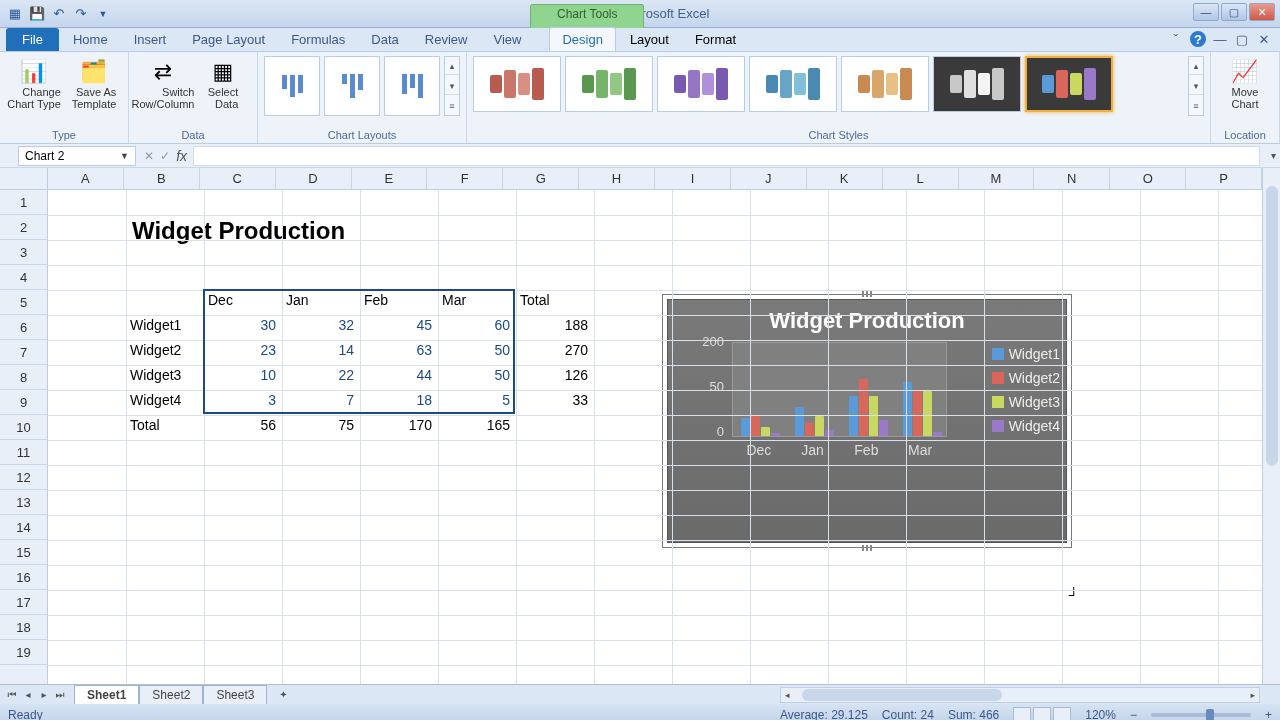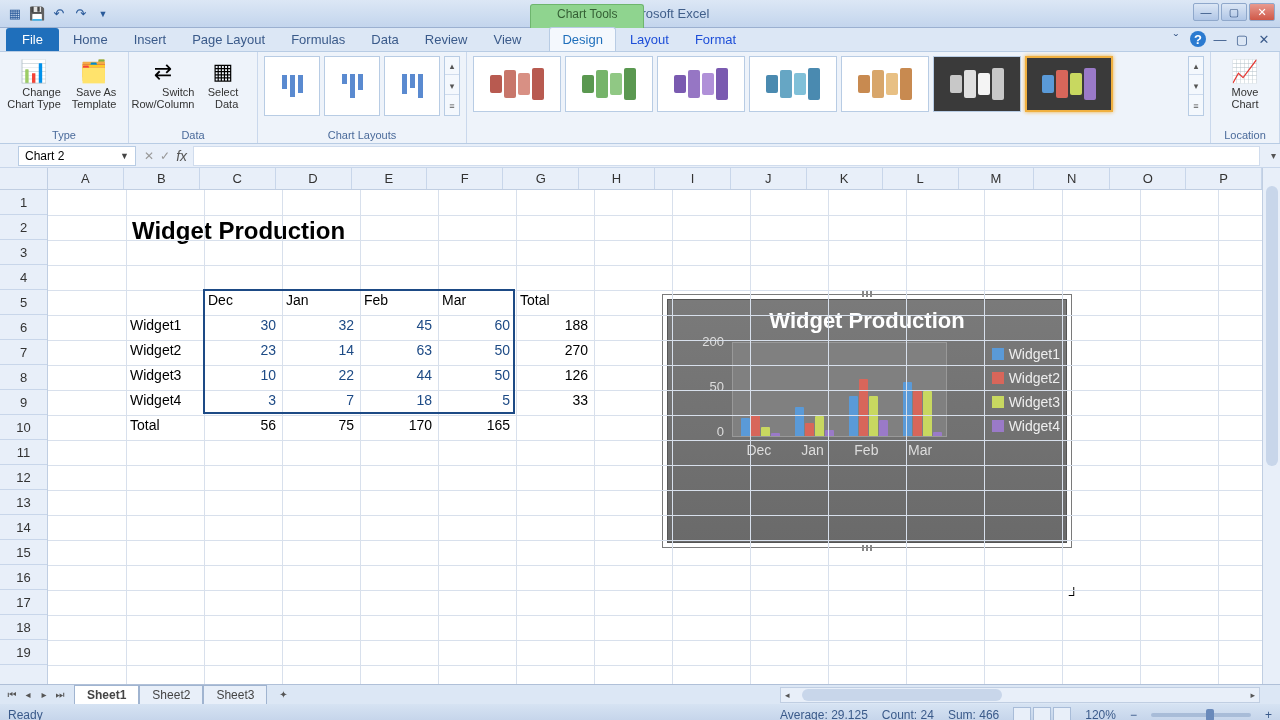--- a/index.html
+++ b/index.html
@@ -13,21 +13,21 @@
 .chart-tools-tab { height: 24px; background: #8fd48f; color: #345f34; padding: 2px 26px; font-size: 12px; border: 1px solid #6eb56e; border-bottom: none; border-top-left-radius: 3px; border-top-right-radius: 3px; position: absolute; left: 530px; top: 4px; }
 .win-controls { position: absolute; right: 5px; top: 3px; display: flex; gap: 2px; }
 .win-btn { width: 26px; height: 18px; background: linear-gradient(#dce7f5,#b0c6e6); border: 1px solid #8fa8cb; border-radius: 2px; display: flex; align-items: center; justify-content: center; font-size: 11px; color: #2a4a7a; cursor: pointer; }
 .win-btn.close { background: linear-gradient(#e89a8f,#cf5848); color: #fff; }
 
 
 .ribbon-tabs { height: 24px; background: #dce7f5; display: flex; align-items: flex-end; padding-left: 6px; gap: 2px; border-bottom: 1px solid #b8cce4; position: relative; }
 .file-tab { background: #1f6fbb; color: #fff; padding: 4px 16px; font-size: 13px; border-top-left-radius: 3px; border-top-right-radius: 3px; }
 .tab { padding: 4px 12px; font-size: 13px; color: #3a5a8a; cursor: pointer; }
 .tab.active { background: #f4f8fd; border: 1px solid #b8cce4; border-bottom: none; border-top-left-radius: 3px; border-top-right-radius: 3px; color: #1f6fbb; font-weight: 500; }
-.ctx-tab { color: #1d4ed8; }
+.ctx-tab { color: #000000; }
 .ribbon-right-icons { position: absolute; right: 8px; top: 3px; display: flex; gap: 6px; align-items: center; }
 .rib-ic { width: 16px; height: 16px; font-size: 13px; color: #3a5a8a; cursor: pointer; display: flex; align-items: center; justify-content: center; }
 .rib-ic.help { background: #2a7ad0; color: #fff; border-radius: 50%; font-weight: bold; }
 
 
 .ribbon { height: 92px; background: #eef3fa; border-bottom: 1px solid #b8cce4; display: flex; }
 .ribbon-group { height: 100%; border-right: 1px solid #cad8ec; display: flex; flex-direction: column; padding: 4px 6px 0; }
 .rg-content { flex: 1; display: flex; align-items: flex-start; gap: 4px; }
 .rg-label { text-align: center; font-size: 11px; color: #4a6a9a; padding-bottom: 2px; }
 .big-btn { display: flex; flex-direction: column; align-items: center; width: 56px; padding-top: 2px; cursor: pointer; }
@@ -256,20 +256,21 @@
             <div class="cyl" style="height: 22px; background: rgb(200, 216, 96);"></div>
             <div class="cyl" style="height: 32px; background: rgb(154, 122, 200);"></div>
           </div>
         </div>
       <div class="layout-scroll">
         <div class="scroll-btn">▴</div>
         <div class="scroll-btn">▾</div>
         <div class="scroll-btn">≡</div>
       </div>
     </div>
+    <div class="rg-label">Chart Styles</div>
   </div>
   <div class="ribbon-group">
     <div class="rg-content">
       <div class="big-btn">
         <div class="ic">📈</div>
         <div class="lbl">Move<br>Chart</div>
       </div>
     </div>
     <div class="rg-label">Location</div>
   </div>

